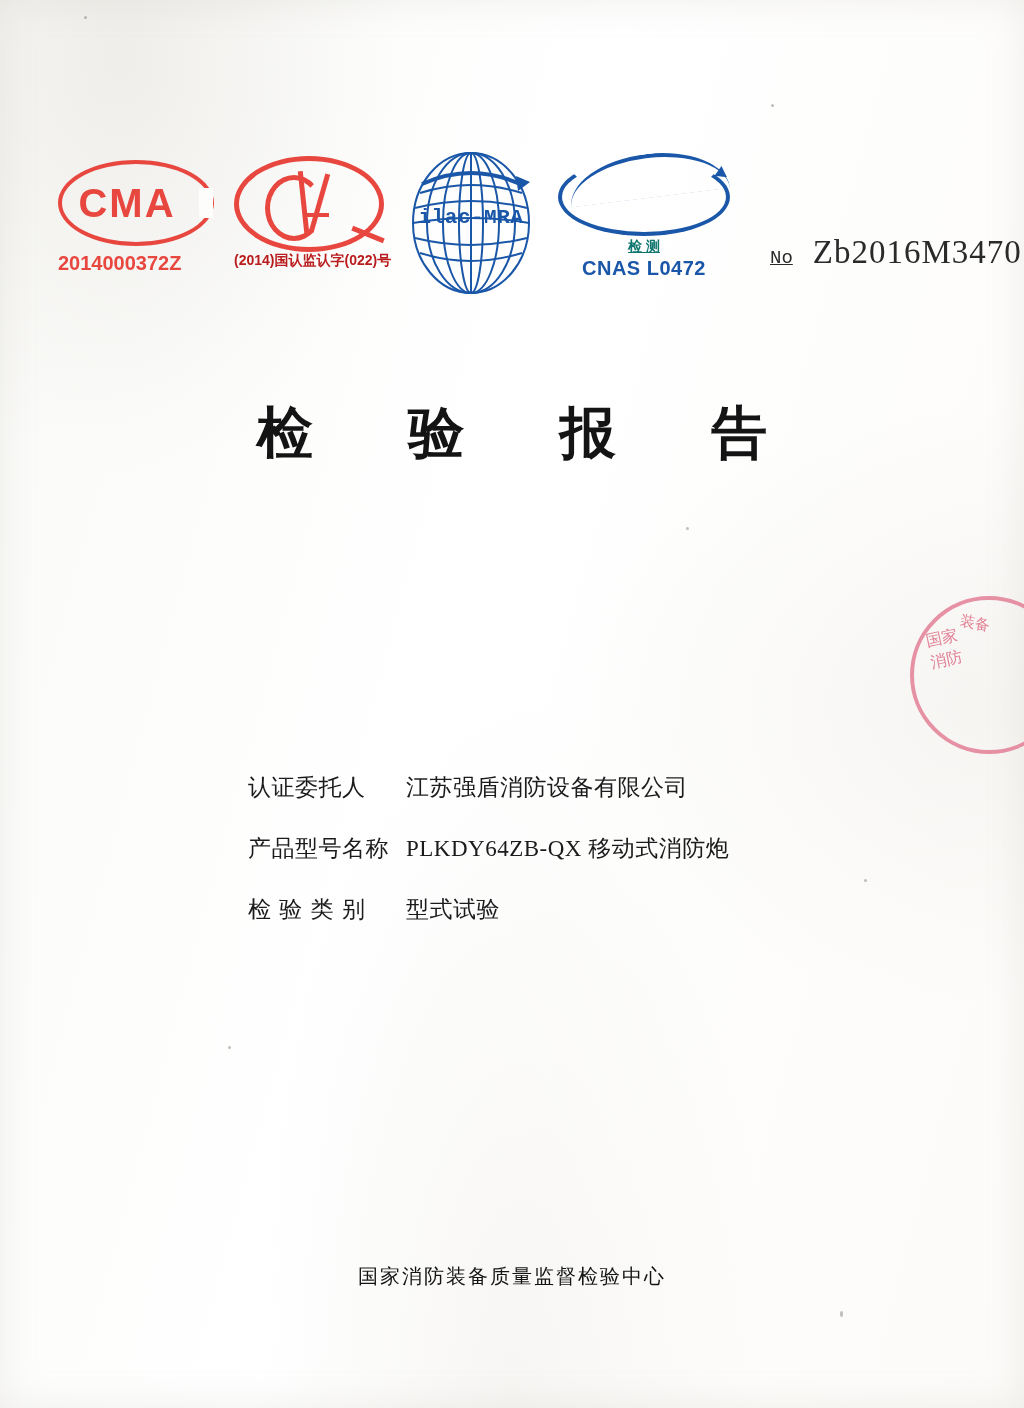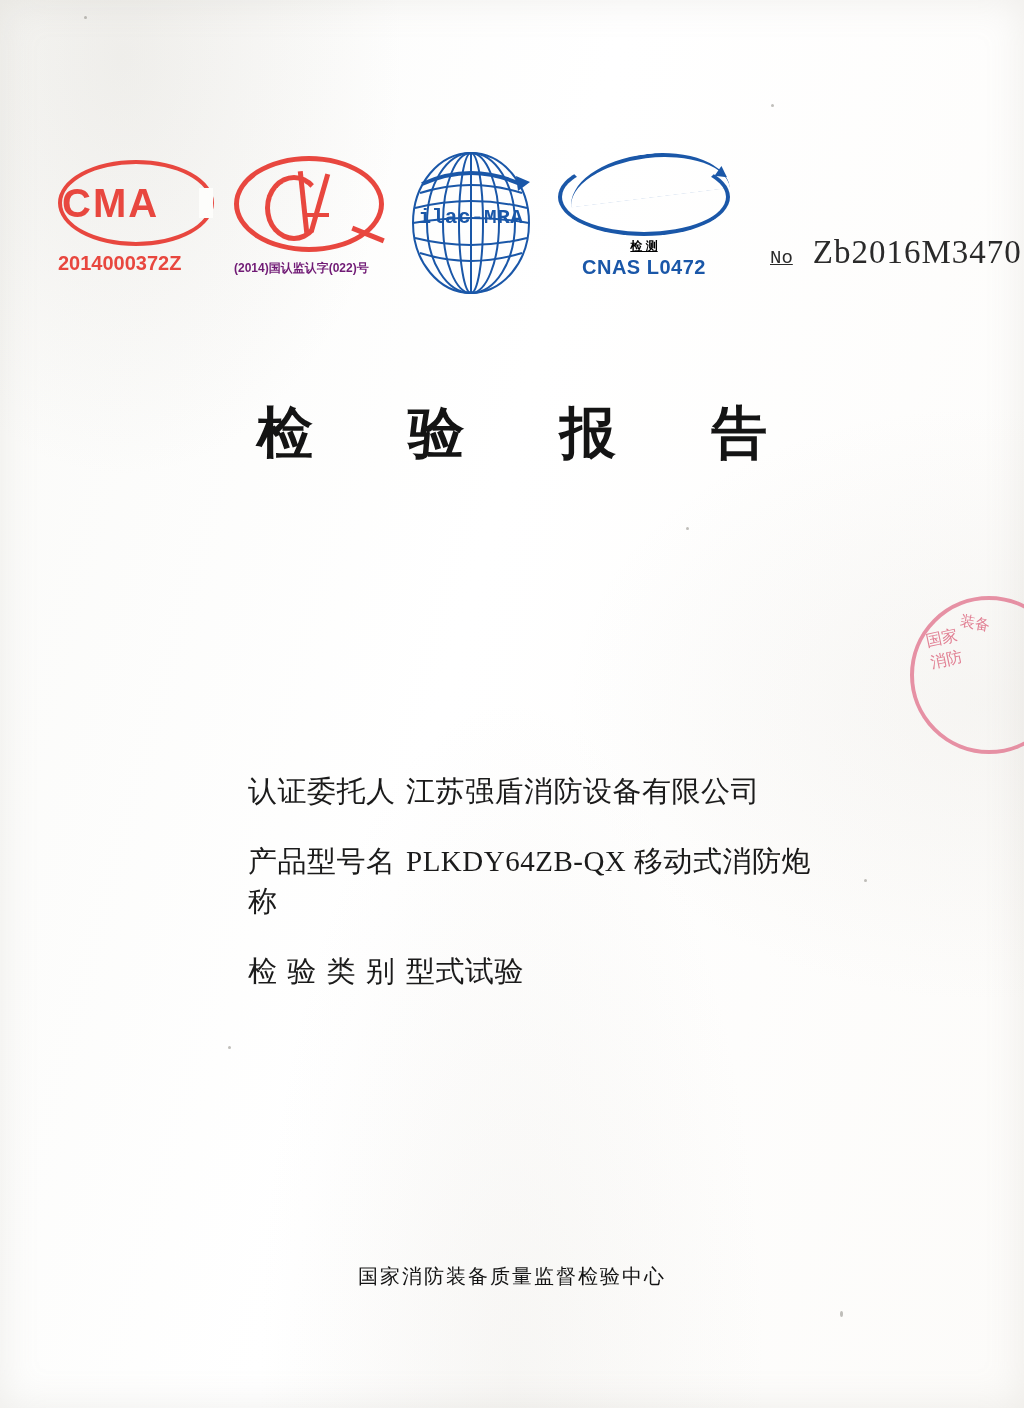--- a/index.html
+++ b/index.html
@@ -58,20 +58,21 @@
     height: 78px;
     border: 4px solid #e8473f;
     border-radius: 50%;
   }
   .cma-ellipse .cma-text {
     position: absolute;
     left: 0;
     right: 18px;
     top: 50%;
     transform: translateY(-50%);
+    text-align: center;
     font-family: "Liberation Sans", sans-serif;
     font-weight: bold;
     font-size: 40px;
     letter-spacing: 2px;
     color: #e8473f;
   }
   .cma-ellipse .gap {
     position: absolute;
     right: -3px;
     top: 24px;
@@ -141,24 +142,24 @@
   .cal-ring .tail {
     position: absolute;
     right: -6px;
     bottom: 10px;
     width: 34px;
     height: 5px;
     background: #e8473f;
     transform: rotate(22deg);
   }
   .cal-code {
-    margin-top: 8px;
-    font-weight: bold;
-    font-size: 12px;
-    color: #701a75;
+    margin-top: 0;
+    font-weight: bold;
+    font-size: 14px;
+    color: #b91c1c;
     white-space: nowrap;
   }
 
   
   .ilac {
     position: absolute;
     left: 338px;
     top: 0px;
     width: 150px;
     height: 150px;
@@ -225,22 +226,22 @@
     font-weight: bold;
     font-style: italic;
     font-size: 33px;
     color: #1a57a8;
     letter-spacing: 0px;
   }
   .cnas-sub {
     margin-top: 2px;
     text-align: center;
     width: 172px;
-    font-size: 12px;
-    color: #000000;
+    font-size: 14px;
+    color: #0f766e;
     font-weight: bold;
     text-decoration: underline;
   }
   .cnas-code {
     margin-top: 1px;
     width: 172px;
     text-align: center;
     font-weight: bold;
     font-size: 20px;
     color: #1a57a8;
@@ -287,21 +288,21 @@
   .fields {
     position: absolute;
     top: 772px;
     left: 248px;
     width: 640px;
   }
   .field-row {
     display: flex;
     align-items: baseline;
     margin-bottom: 30px;
-    font-size: 29px;
+    font-size: 23px;
     color: #1b1b1b;
     font-family: "DejaVu Sans", sans-serif;
   }
   .field-label {
     width: 158px;
     flex: none;
     letter-spacing: 0.5px;
   }
   .field-value {
     letter-spacing: 0.5px;

